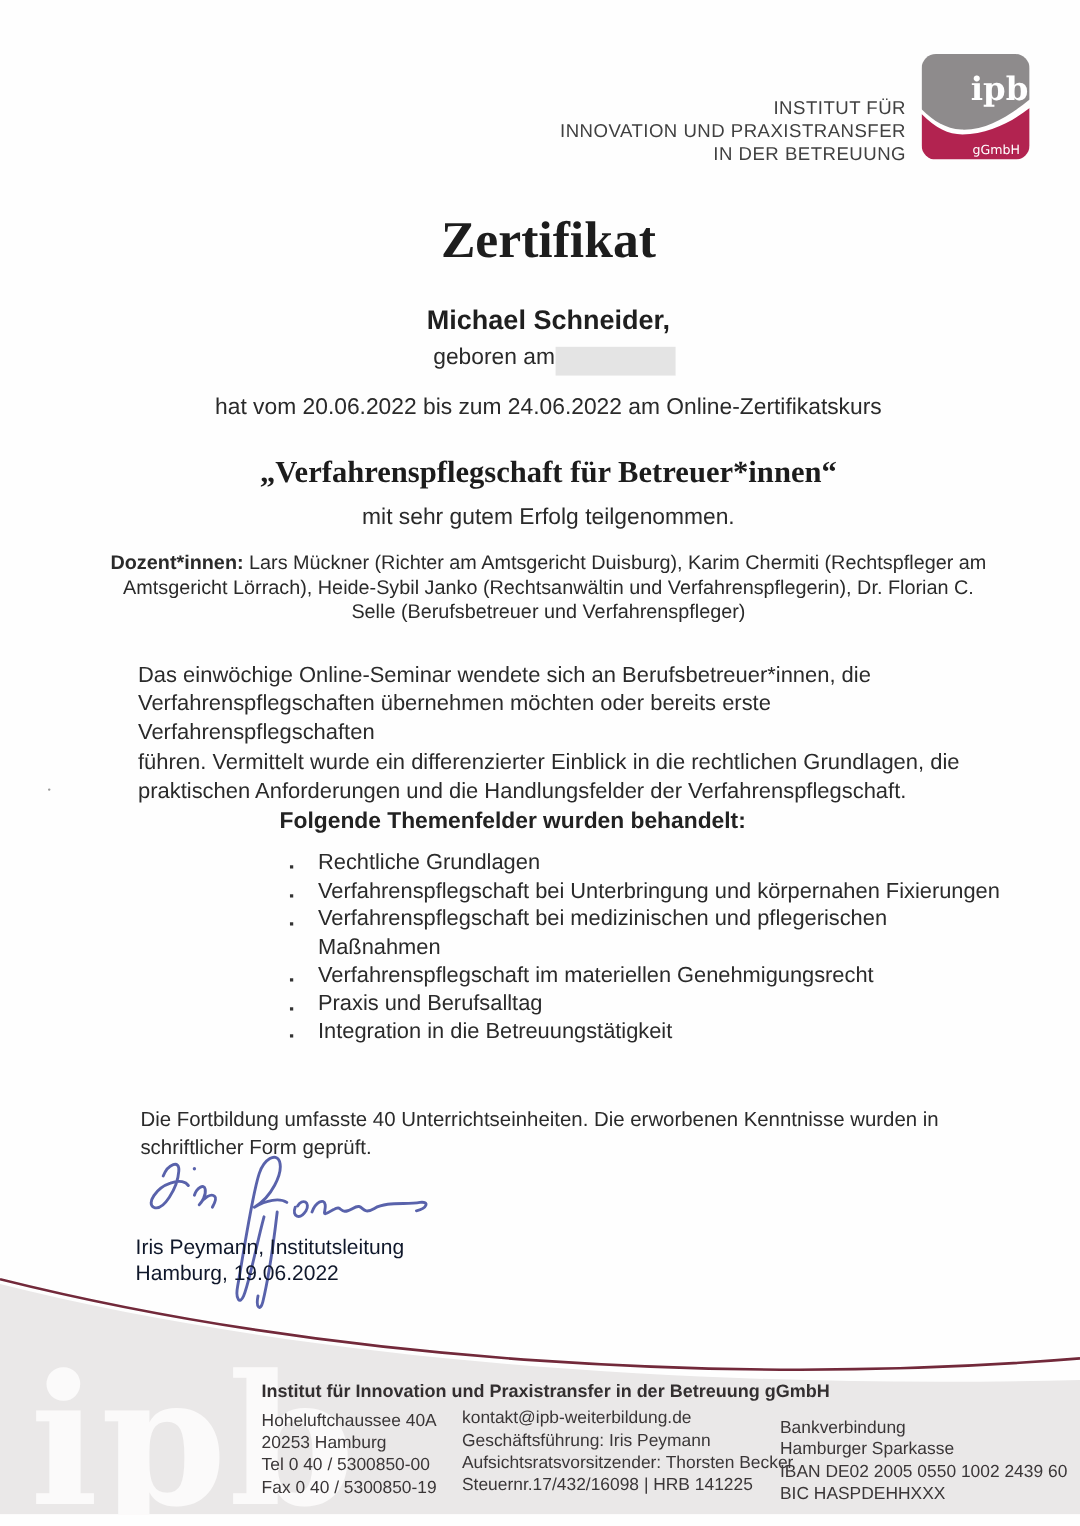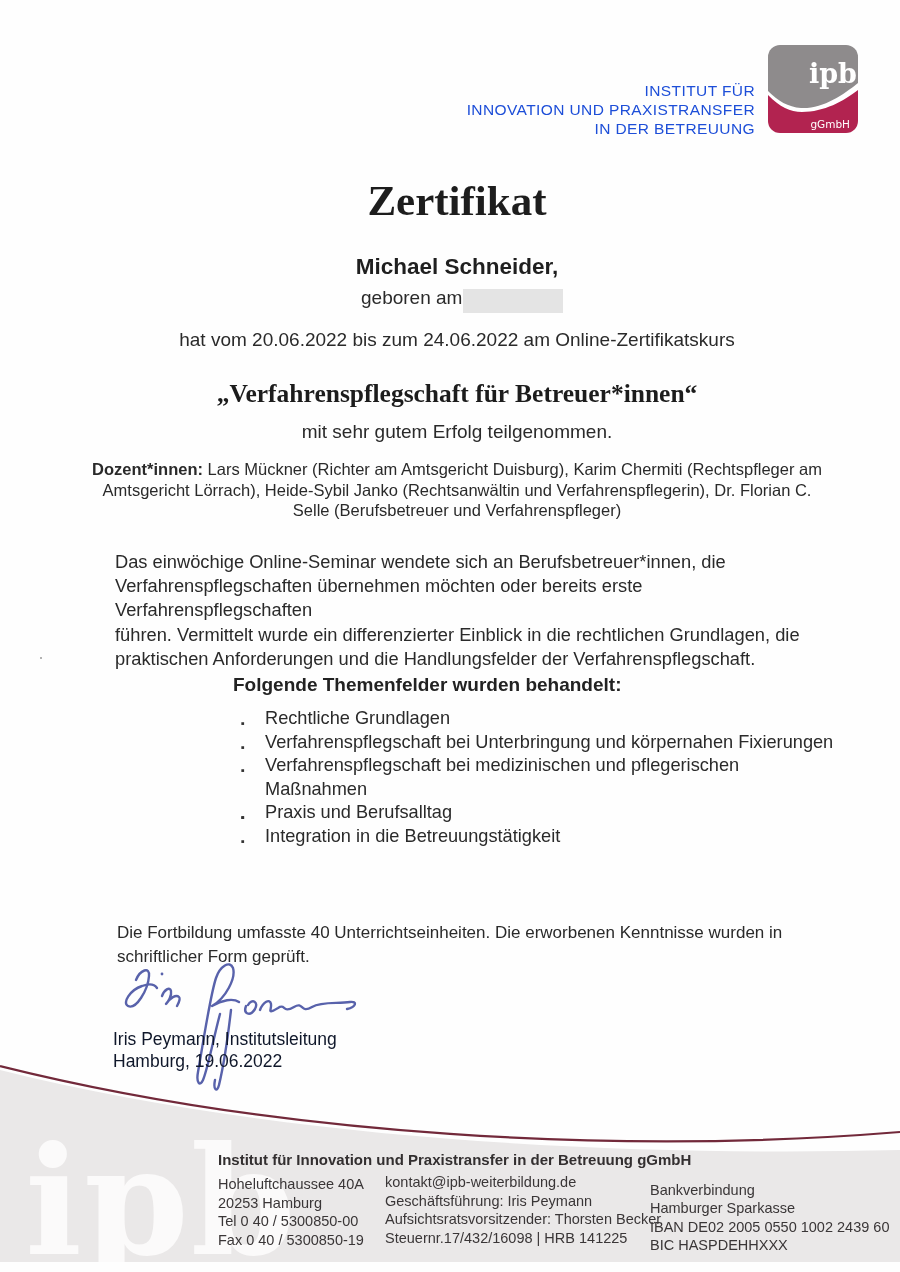--- a/index.html
+++ b/index.html
@@ -6,21 +6,21 @@
   .page{
     position:relative;width:900px;height:1272px;overflow:hidden;
     background:#fefefe;color:#2a2a2a;
     font-family:"Liberation Sans", sans-serif;
   }
   .abs{position:absolute;}
   .centerline{left:14px;width:886px;text-align:center;}
 
   
   .inst-lines{right:145px;top:81px;text-align:right;
-    font-size:15.5px;line-height:19px;letter-spacing:.4px;color:#1d4ed8;}
+    font-size:15.5px;line-height:19px;letter-spacing:.4px;color:#404040;}
   .logo{left:768px;top:45px;width:90px;height:88px;}
 
   
   .title{top:176px;font-family:"Liberation Serif", serif;font-weight:bold;font-size:43px;color:#1d1d1d;}
   .name{top:254px;font-weight:bold;font-size:22.5px;color:#1f1f1f;}
   .born{left:361px;top:287px;font-size:19px;}
   .redact{left:463px;top:289px;width:100px;height:24px;background:#e4e4e4;}
   .intro{top:329px;font-size:19px;}
   .course{top:368px;font-family:"Liberation Serif", serif;font-weight:bold;font-size:25.5px;color:#1c1c1c;margin-top:11px;}
   .result{top:421px;font-size:19px;}
@@ -97,21 +97,21 @@
 Verfahrenspflegschaften übernehmen möchten oder bereits erste Verfahrenspflegschaften
 führen. Vermittelt wurde ein differenzierter Einblick in die rechtlichen Grundlagen, die
 praktischen Anforderungen und die Handlungsfelder der Verfahrenspflegschaft.</div>
 
   <div class="abs topics-h">Folgende Themenfelder wurden behandelt:</div>
   <ul class="abs topics">
     <li><span class="blt">▪</span><span>Rechtliche Grundlagen</span></li>
     <li><span class="blt">▪</span><span>Verfahrenspflegschaft bei Unterbringung und körpernahen Fixierungen</span></li>
     <li><span class="blt">▪</span><span>Verfahrenspflegschaft bei medizinischen und pflegerischen
 Maßnahmen</span></li>
-    <li><span class="blt">▪</span></li>
+    <li><span class="blt">▪</span><span>Verfahrenspflegschaft im materiellen Genehmigungsrecht</span></li>
     <li><span class="blt">▪</span><span>Praxis und Berufsalltag</span></li>
     <li><span class="blt">▪</span><span>Integration in die Betreuungstätigkeit</span></li>
   </ul>
 
   <div class="abs exam">Die Fortbildung umfasste 40 Unterrichtseinheiten. Die erworbenen Kenntnisse wurden in
 schriftlicher Form geprüft.</div>
 
   <div class="abs sig">
     <svg width="270" height="145" viewBox="0 0 270 145">
       <g fill="none" stroke="#4b55a4" stroke-width="2.4" stroke-linecap="round" stroke-linejoin="round" opacity="0.92">

